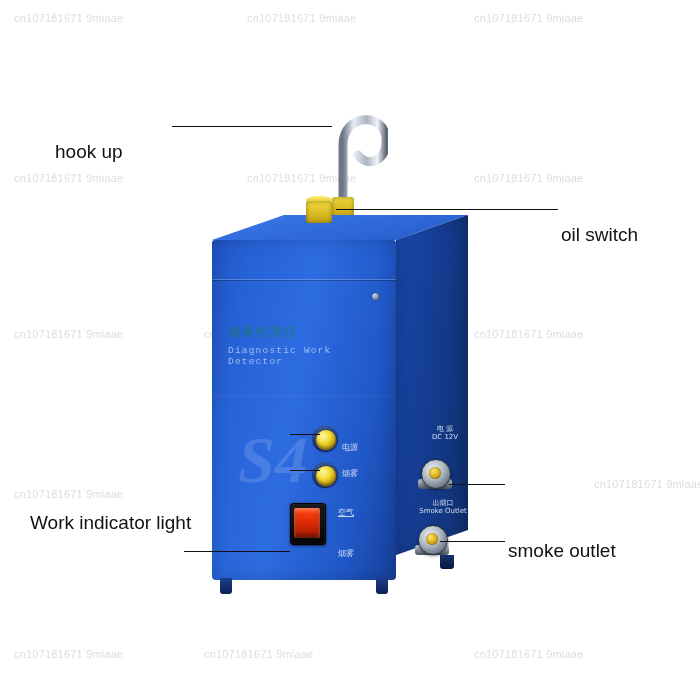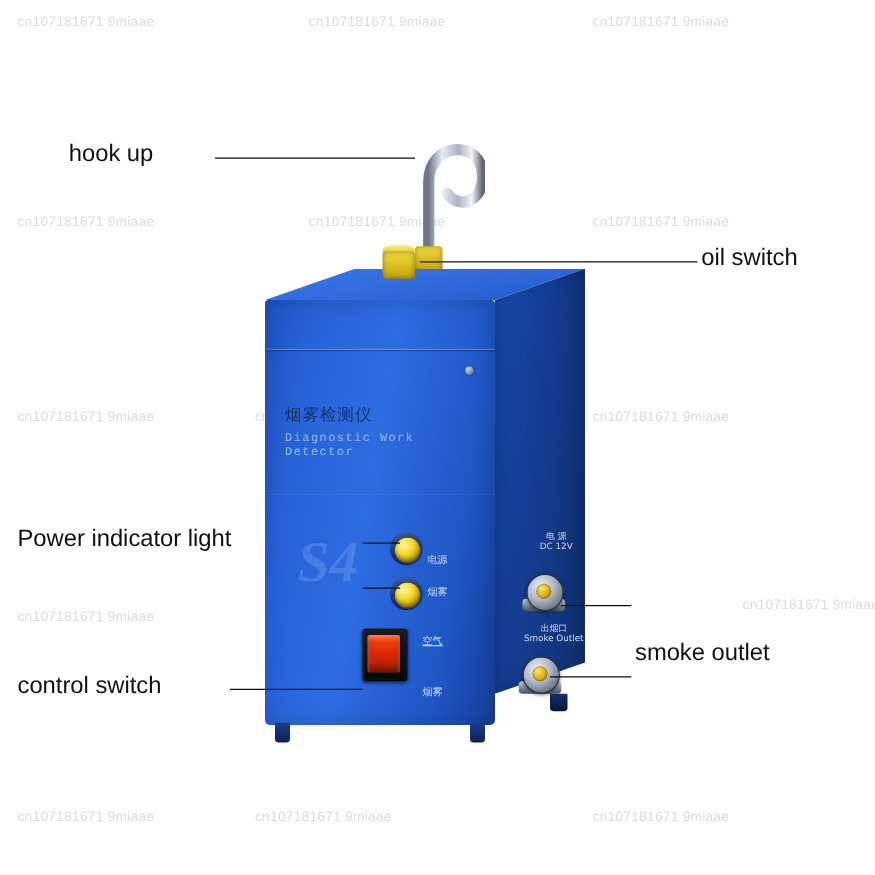--- a/index.html
+++ b/index.html
@@ -24,20 +24,21 @@
     pointer-events:none;
   }
 
   
   .label{
     position:absolute;
     color:#111;
     font-size:19px;
     font-family:"Liberation Sans", sans-serif;
     white-space:nowrap;
+    margin-top:28px;
   }
   .leader{
     position:absolute;
     background:#111;
     height:1px;
   }
 
   
   #device{position:absolute;left:190px;top:215px;width:290px;height:375px;}
 
@@ -61,31 +62,31 @@
     background:linear-gradient(170deg,#3b78ea 0%,#2b63d3 60%,#1d4cb1 100%);
     clip-path:polygon(0 25px,184px 25px,256px 0,72px 0);
   }
   
   .seam{position:absolute;background:rgba(255,255,255,.22);height:1px;}
   .seam-dark{position:absolute;background:rgba(0,0,0,.25);height:1px;}
 
   
   .brand-cn{
     position:absolute;left:38px;top:108px;width:120px;
-    color:#000000;font-size:13px;letter-spacing:1px;opacity:.55;
+    color:#15803d;font-size:13px;letter-spacing:1px;opacity:.55;
     font-family:"DejaVu Sans", sans-serif;
   }
   .brand-en{
     position:absolute;left:38px;top:130px;width:140px;
     color:#c6d8f5;font-size:9.5px;letter-spacing:1.2px;opacity:.75;
     font-family:"Liberation Mono", monospace;
   }
   .bigmark{
     position:absolute;left:48px;top:212px;
-    font-size:46px;color:rgba(255,255,255,.14);
+    font-size:66px;color:rgba(255,255,255,.14);
     font-family:"Liberation Serif", serif;font-style:italic;font-weight:bold;
     line-height:1;
   }
 
   
   .screw{
     position:absolute;width:7px;height:7px;border-radius:50%;
     background:radial-gradient(circle at 35% 30%,#cfd8e6,#7d8ca3 60%,#4a566b 100%);
     box-shadow:0 0 2px rgba(0,0,0,.5);
   }
@@ -269,26 +270,25 @@
     <div class="foot" style="left:186px;top:363px;"></div>
     <div class="foot2" style="left:250px;top:340px;"></div>
   </div>
 
   <div class="label" style="left:55px;top:113px;">hook up</div>
   <div class="leader" style="left:172px;top:126px;width:160px;"></div>
 
   <div class="label" style="left:561px;top:196px;">oil switch</div>
   <div class="leader" style="left:336px;top:209px;width:222px;"></div>
 
-  <div class="label" style="left:14px;top:421px;">Power indicator light</div>
   <div class="leader" style="left:290px;top:434px;width:30px;"></div>
 
+  <div class="label" style="left:30px;top:484px;">Work indicator light</div>
   <div class="leader" style="left:290px;top:470px;width:30px;"></div>
 
-  <div class="label" style="left:14px;top:538px;">control switch</div>
   <div class="leader" style="left:184px;top:551px;width:106px;"></div>
 
   <div class="leader" style="left:449px;top:484px;width:56px;"></div>
 
   <div class="label" style="left:508px;top:512px;">smoke outlet</div>
   <div class="leader" style="left:440px;top:541px;width:65px;"></div>
 
 </div>
 
 </body></html>

